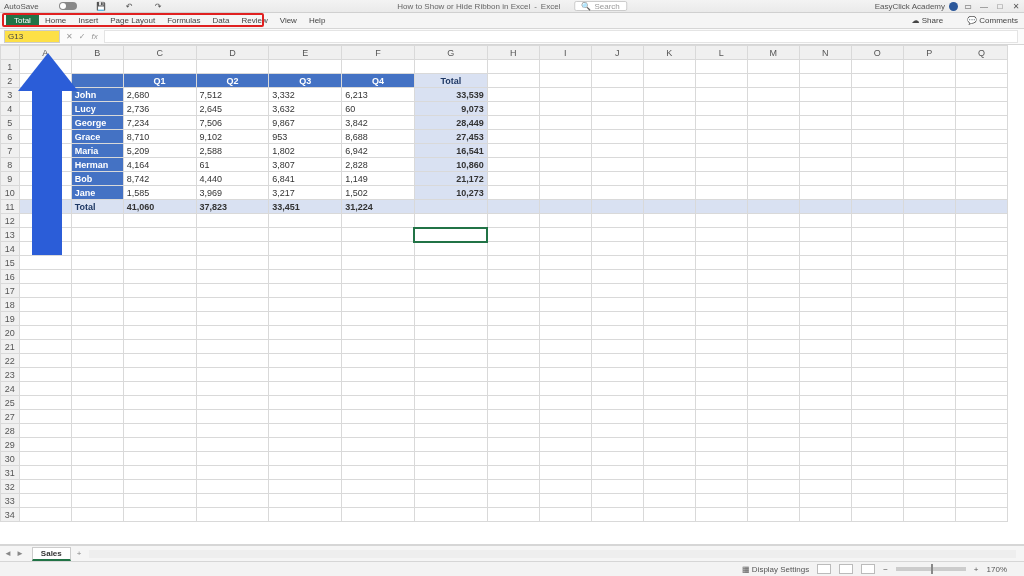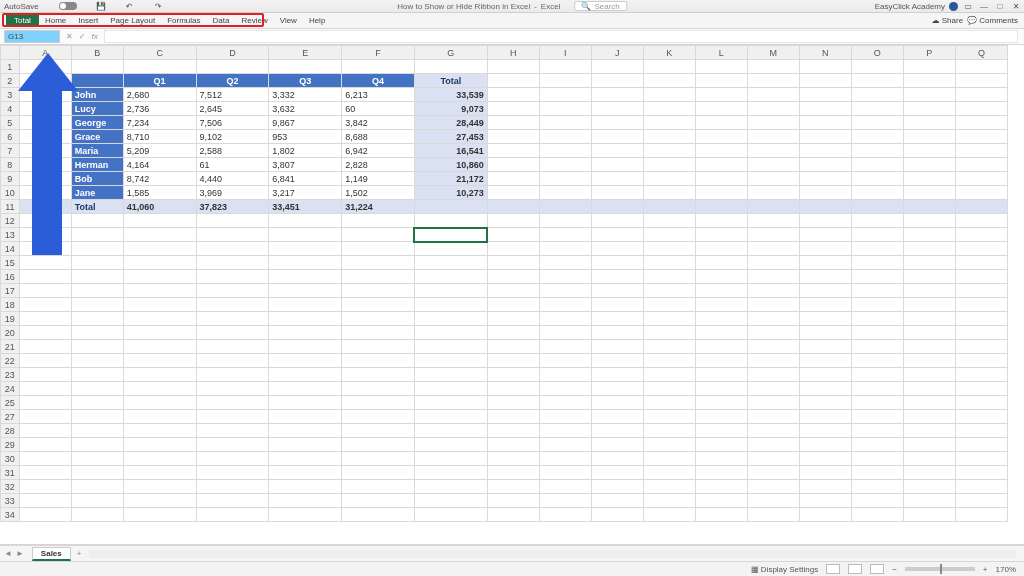--- a/index.html
+++ b/index.html
@@ -16,25 +16,25 @@
   .titlebar .right { position:absolute; right:2px; display:flex; align-items:center; gap:4px; color:#555;}
   .winicon { width:12px; height:10px; display:flex; align-items:center; justify-content:center; font-size:8px;}
   .circle { width:9px; height:9px; border-radius:50%; background:#2b579a; }
 
   
   .ribbon-row { height:16px; background:#f5f5f5; border-bottom:1px solid #d6d6d6; position:relative; display:flex; align-items:center;}
   .highlight-box { position:absolute; top:0; left:2px; width:262px; height:14px; border:2px solid #e02020; border-radius:2px; pointer-events:none;}
   .tabs { display:flex; gap:0; margin-left:6px; font-size:8px; align-items:center; height:100%;}
   .tab { padding:2px 6px; color:#444; cursor:default;}
   .tab.file { background:#217346; color:#fff; padding:2px 8px;}
-  .ribbon-right { position:absolute; right:6px; display:flex; gap:4px; font-size:8px; color:#444; align-items:center;}
+  .ribbon-right { position:absolute; right:6px; display:flex; gap:24px; font-size:8px; color:#444; align-items:center;}
 
   
   .fbar { height:16px; border-bottom:1px solid #d6d6d6; display:flex; align-items:center; background:#fbfbfb;}
-  .namebox { width:56px; height:13px; border:1px solid #ccc; margin-left:4px; display:flex; align-items:center; padding:0 3px; font-size:8px; color:#444; background:#7dd3fc;}
+  .namebox { width:56px; height:13px; border:1px solid #ccc; margin-left:4px; display:flex; align-items:center; padding:0 3px; font-size:8px; color:#444; background:#fde047;}
   .fx-btns { display:flex; margin-left:6px; gap:6px; color:#999; font-size:8px;}
   .fx-input { flex:1; height:13px; border:1px solid #e4e4e4; margin-left:6px; margin-right:6px; background:#fff;}
 
   
   .grid-wrap { position:relative; height: calc(576px - 13px - 16px - 16px - 16px - 15px); overflow:hidden; border-bottom:1px solid #d6d6d6;}
   table.grid { border-collapse:collapse; table-layout:fixed; width:1008px;}
   table.grid th, table.grid td { border:1px solid #d9d9d9; height:14px; padding:0 3px; font-size:9px; white-space:nowrap;}
   table.grid th { background:#f0f0f0; color:#555; text-align:center; font-weight:normal;}
   .rowhdr { width:18px; text-align:center; background:#f0f0f0; color:#555;}
   .corner { width:18px; background:#f0f0f0;}
@@ -57,21 +57,21 @@
   .big-arrow .shaft { position:absolute; top:40px; left:14px; width:30px; height:170px; background:#2b5dd8;}
   .big-arrow .head { position:absolute; top:8px; left:0; width:0; height:0; border-left:30px solid transparent; border-right:30px solid transparent; border-bottom:38px solid #2b5dd8;}
 
   
   .sheetbar { height:16px; background:#f5f5f5; border-top:1px solid #d6d6d6; display:flex; align-items:center; font-size:8px;}
   .sheet-nav { display:flex; gap:4px; margin-left:4px; color:#888;}
   .sheet-tab { background:#fff; border:1px solid #ccc; border-bottom:2px solid #217346; padding:1px 8px; margin-left:8px; font-weight:bold; color:#333;text-align:center;}
   .scroll-track { flex:1; margin:0 8px; height:8px; background:#eee; position:relative;}
 
   
-  .statusbar { height:15px; background:#f3f3f3; border-top:1px solid #d6d6d6; display:flex; align-items:center; justify-content:flex-end; font-size:8px; color:#555; gap:8px; padding:0 8px;}
+  .statusbar { height:15px; background:#f3f3f3; border-top:1px solid #d6d6d6; display:flex; align-items:center; justify-content:flex-end; font-size:8px; color:#555; gap:8px; padding:0 17px;}
   .viewbtn { width:14px; height:10px; border:1px solid #bbb; background:#fff;}
   .zoom-slider { width:70px; height:4px; background:#ccc; position:relative;}
   .zoom-slider::after { content:""; position:absolute; left:35px; top:-3px; width:2px; height:10px; background:#888;}
 </style>
 </head>
 <body>
 
 <div class="titlebar">
   <div class="autosave">
     <span>AutoSave</span>

